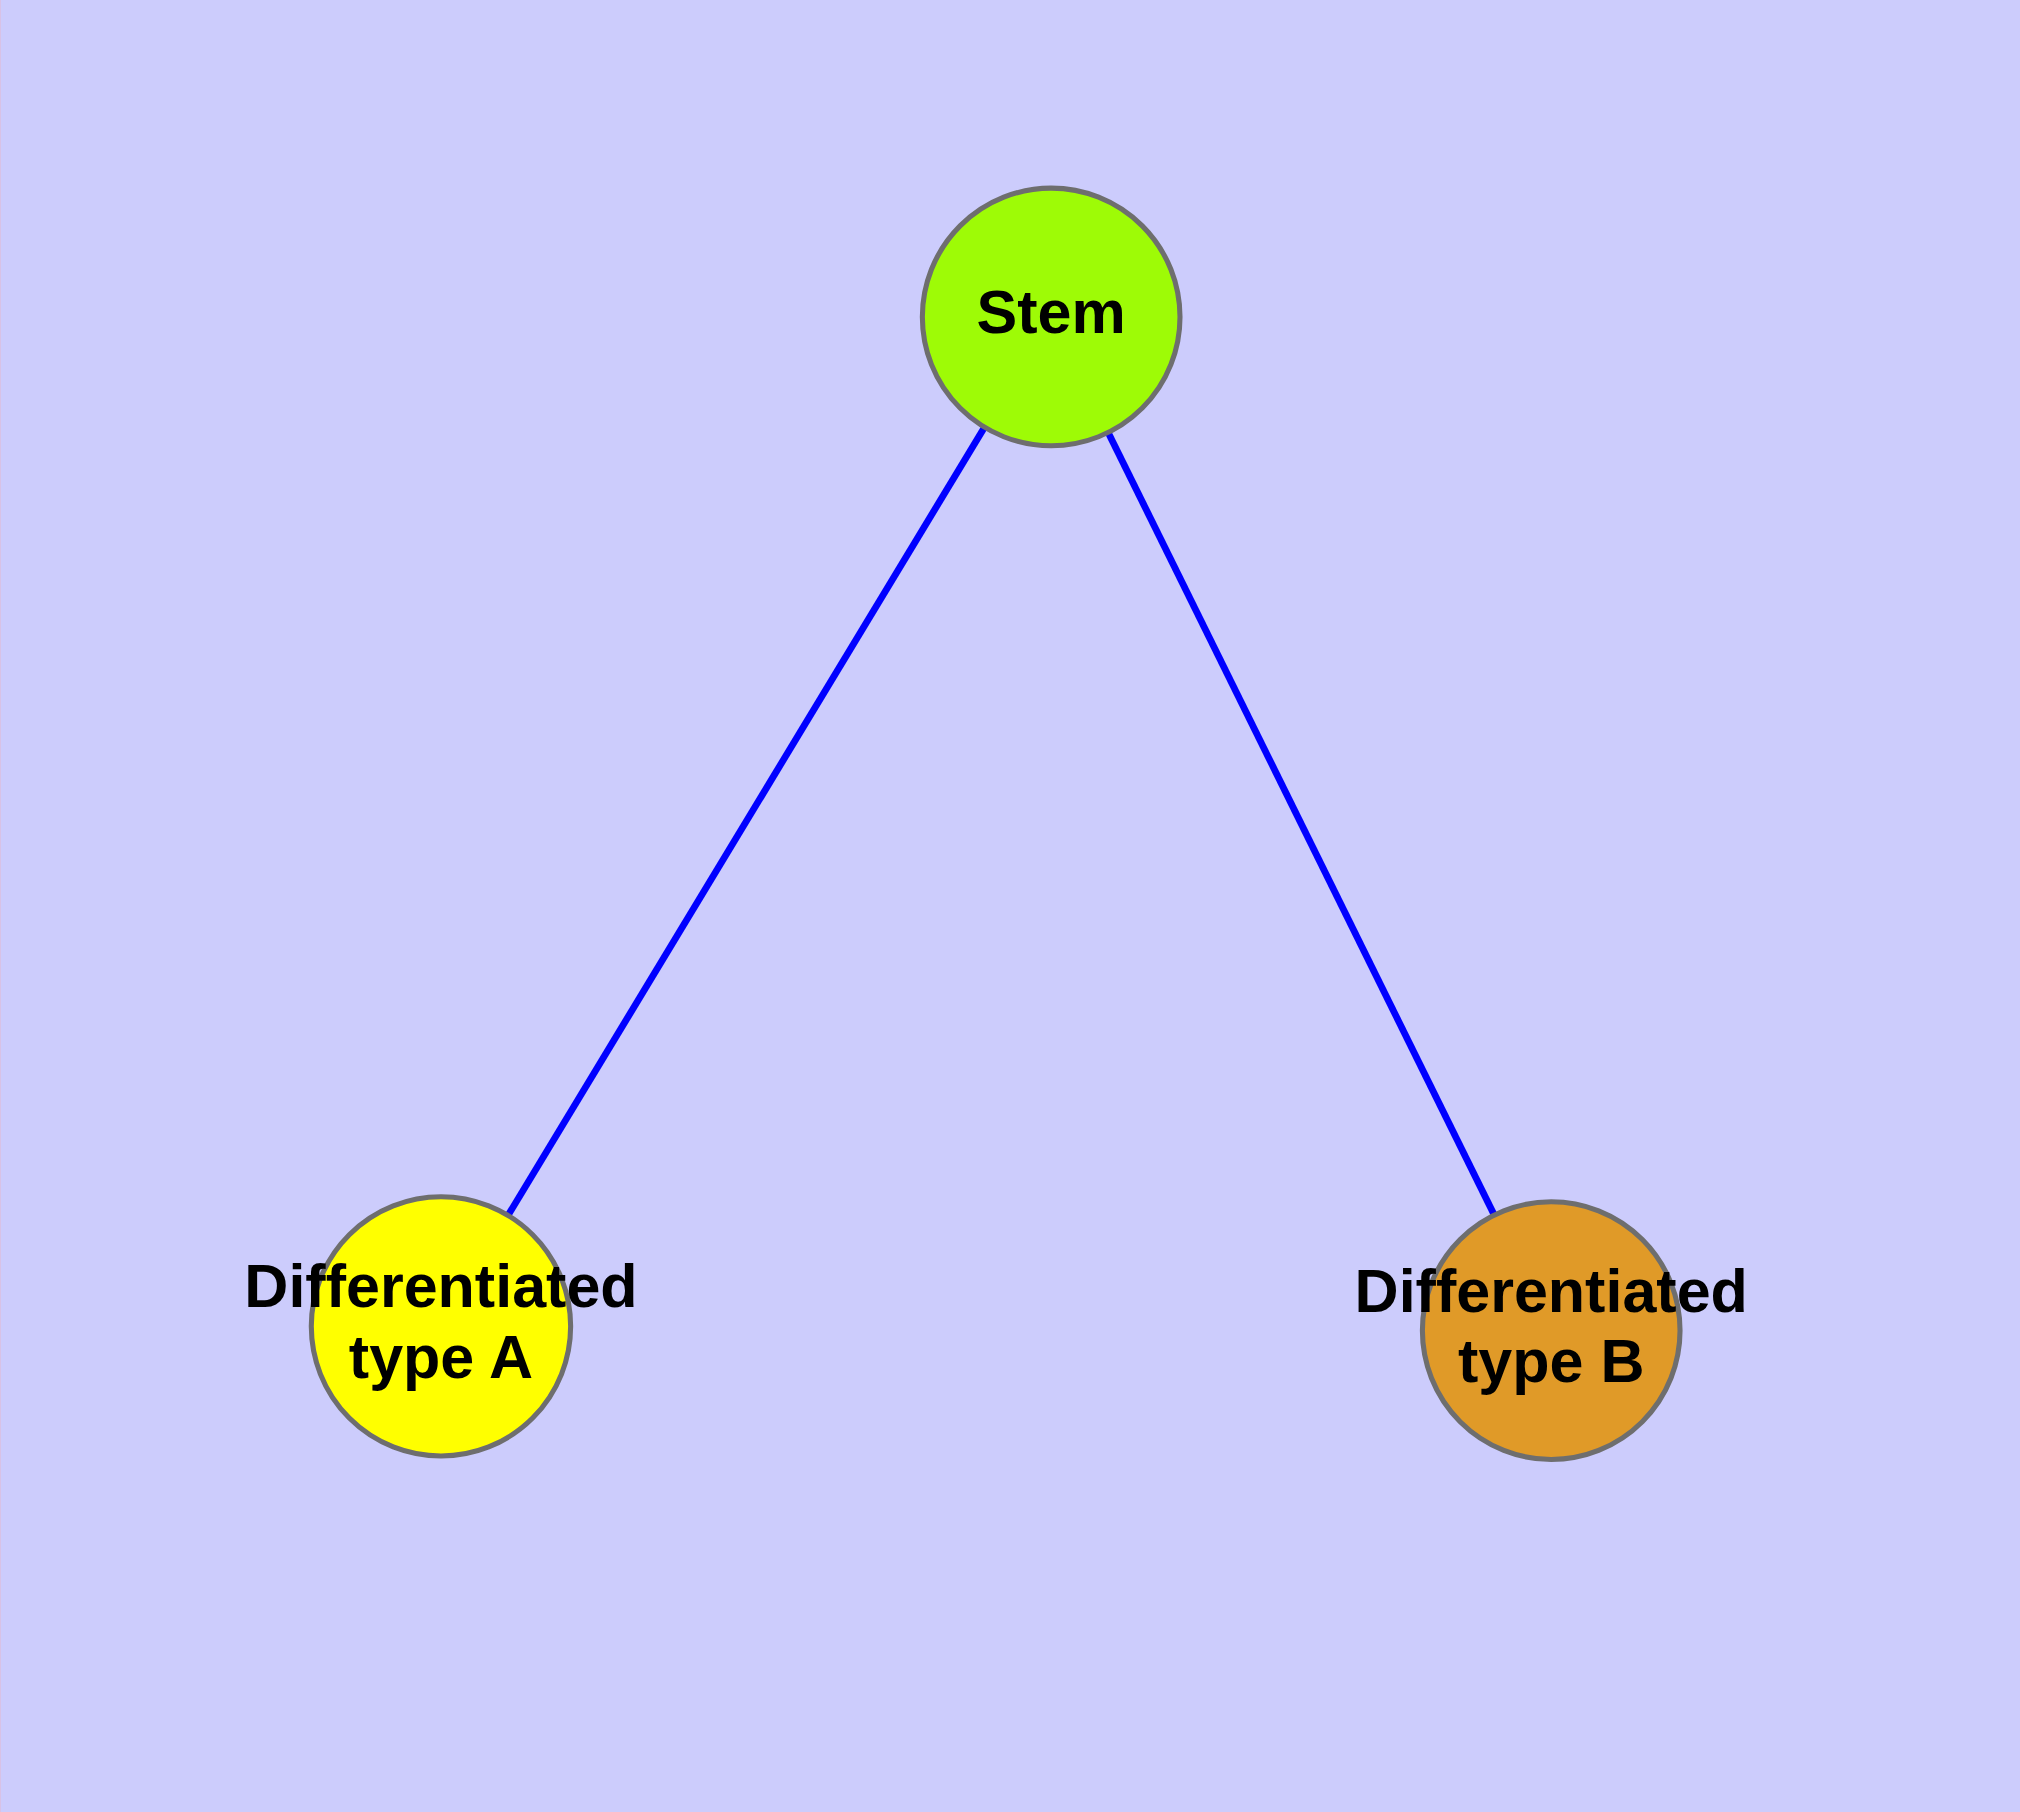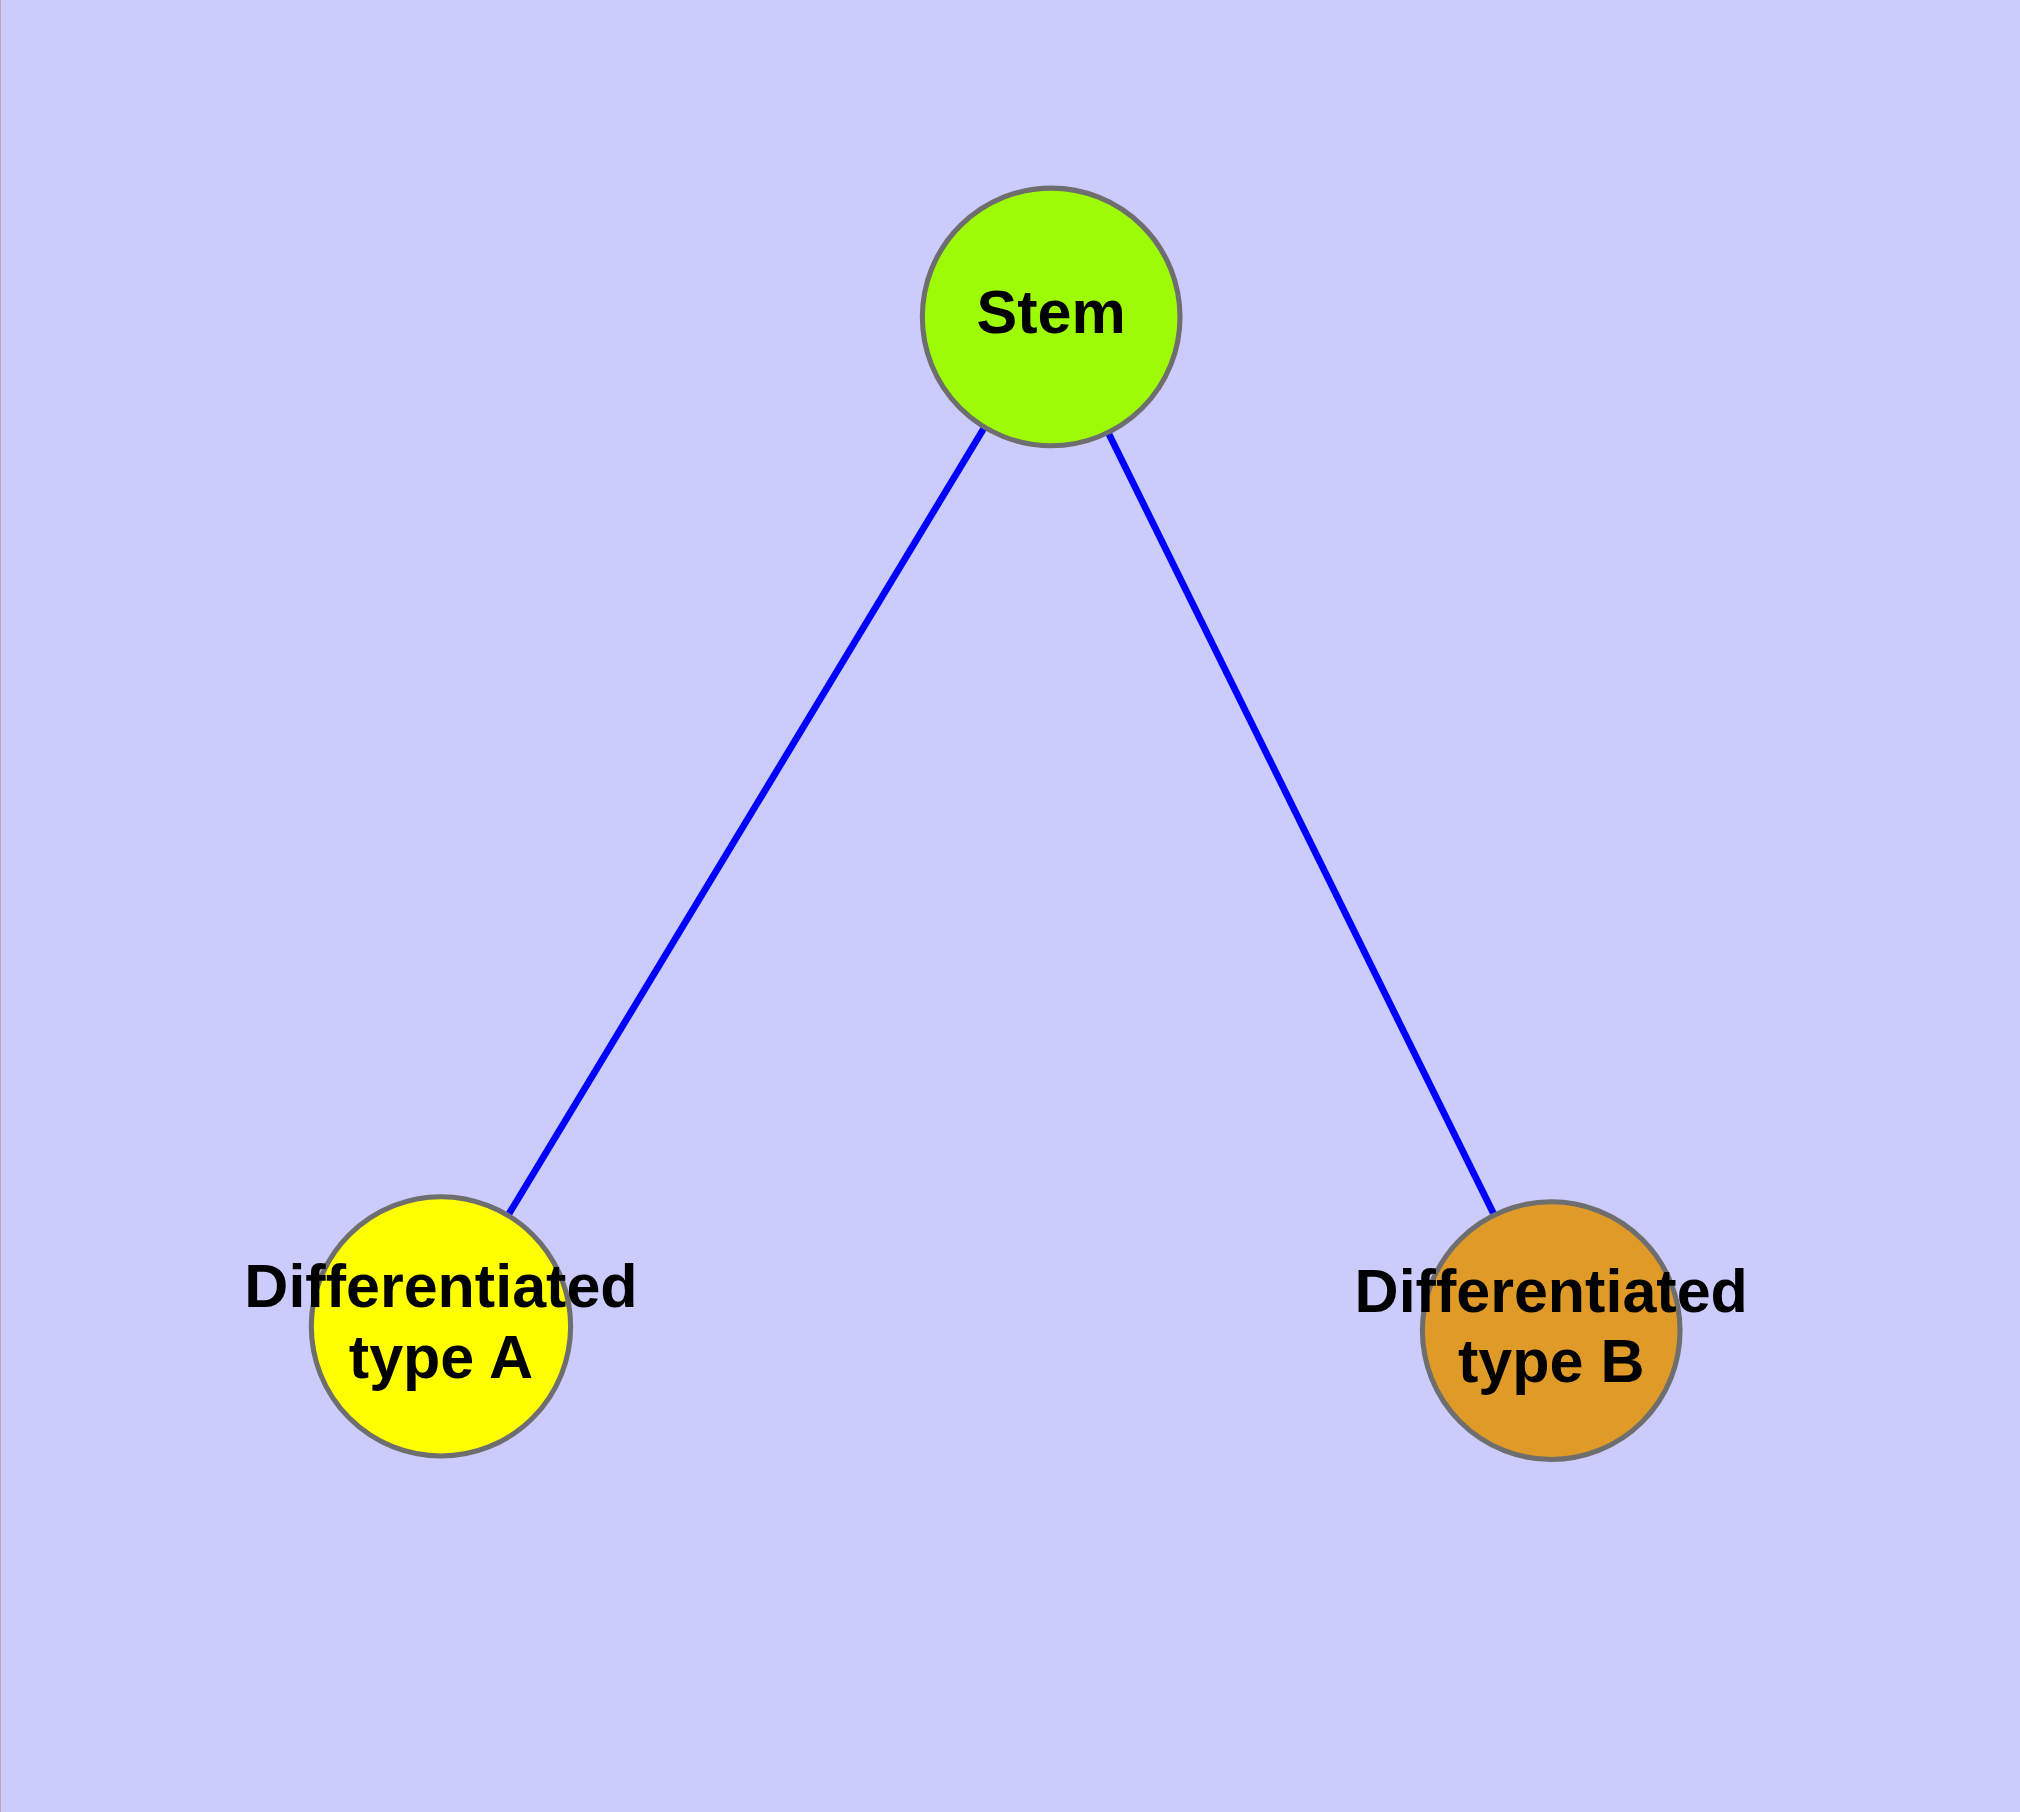--- a/index.html
+++ b/index.html
@@ -11,21 +11,21 @@
   body {
     width: 2021px;
     height: 1812px;
     overflow: hidden;
     font-family: "Liberation Sans", sans-serif;
   }
   #graph-canvas {
     position: relative;
     width: 1737px;
     height: 1812px;
-    background: #b91c1c;
+    background: #fca5a5;
   }
   #graph-svg {
     position: absolute;
     top: 0;
     left: 0;
     width: 2021px;
     height: 1812px;
     display: block;
   }
   .node-label {

